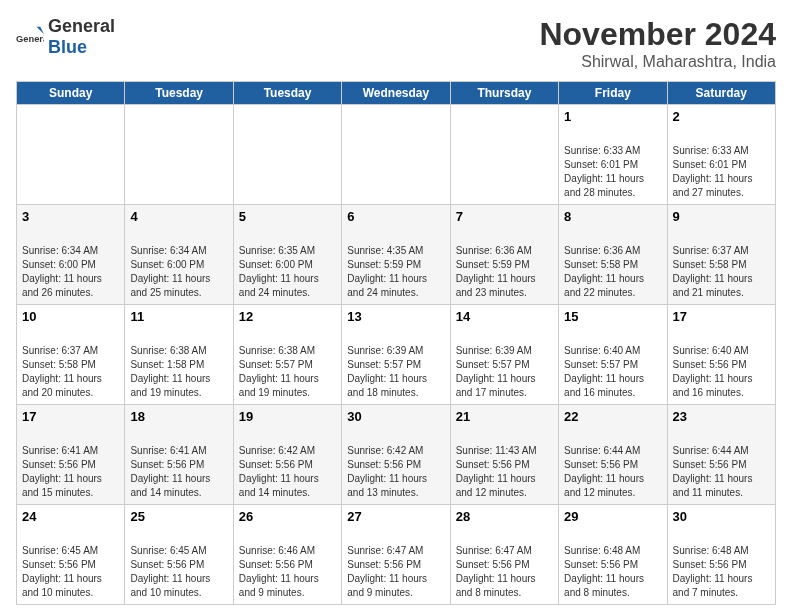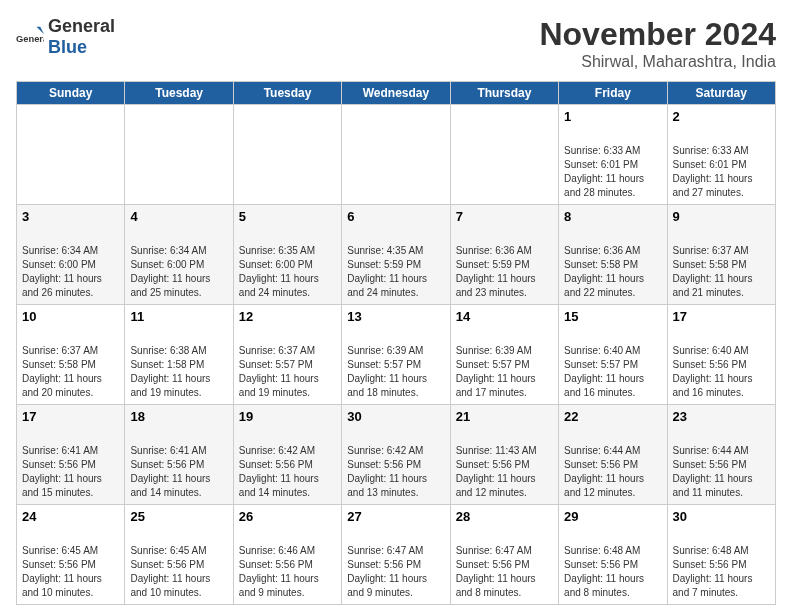--- a/index.html
+++ b/index.html
@@ -192,21 +192,21 @@
 Daylight: 11 hours and 20 minutes.</div>
         </td>
         <td>
           <div class="day-number">11</div>
           <div class="day-info">Sunrise: 6:38 AM
 Sunset: 1:58 PM
 Daylight: 11 hours and 19 minutes.</div>
         </td>
         <td>
           <div class="day-number">12</div>
-          <div class="day-info">Sunrise: 6:37 AM
+          <div class="day-info">Sunrise: 6:38 AM
 Sunset: 5:57 PM
 Daylight: 11 hours and 19 minutes.</div>
         </td>
         <td>
           <div class="day-number">13</div>
           <div class="day-info">Sunrise: 6:39 AM
 Sunset: 5:57 PM
 Daylight: 11 hours and 18 minutes.</div>
         </td>
         <td>

